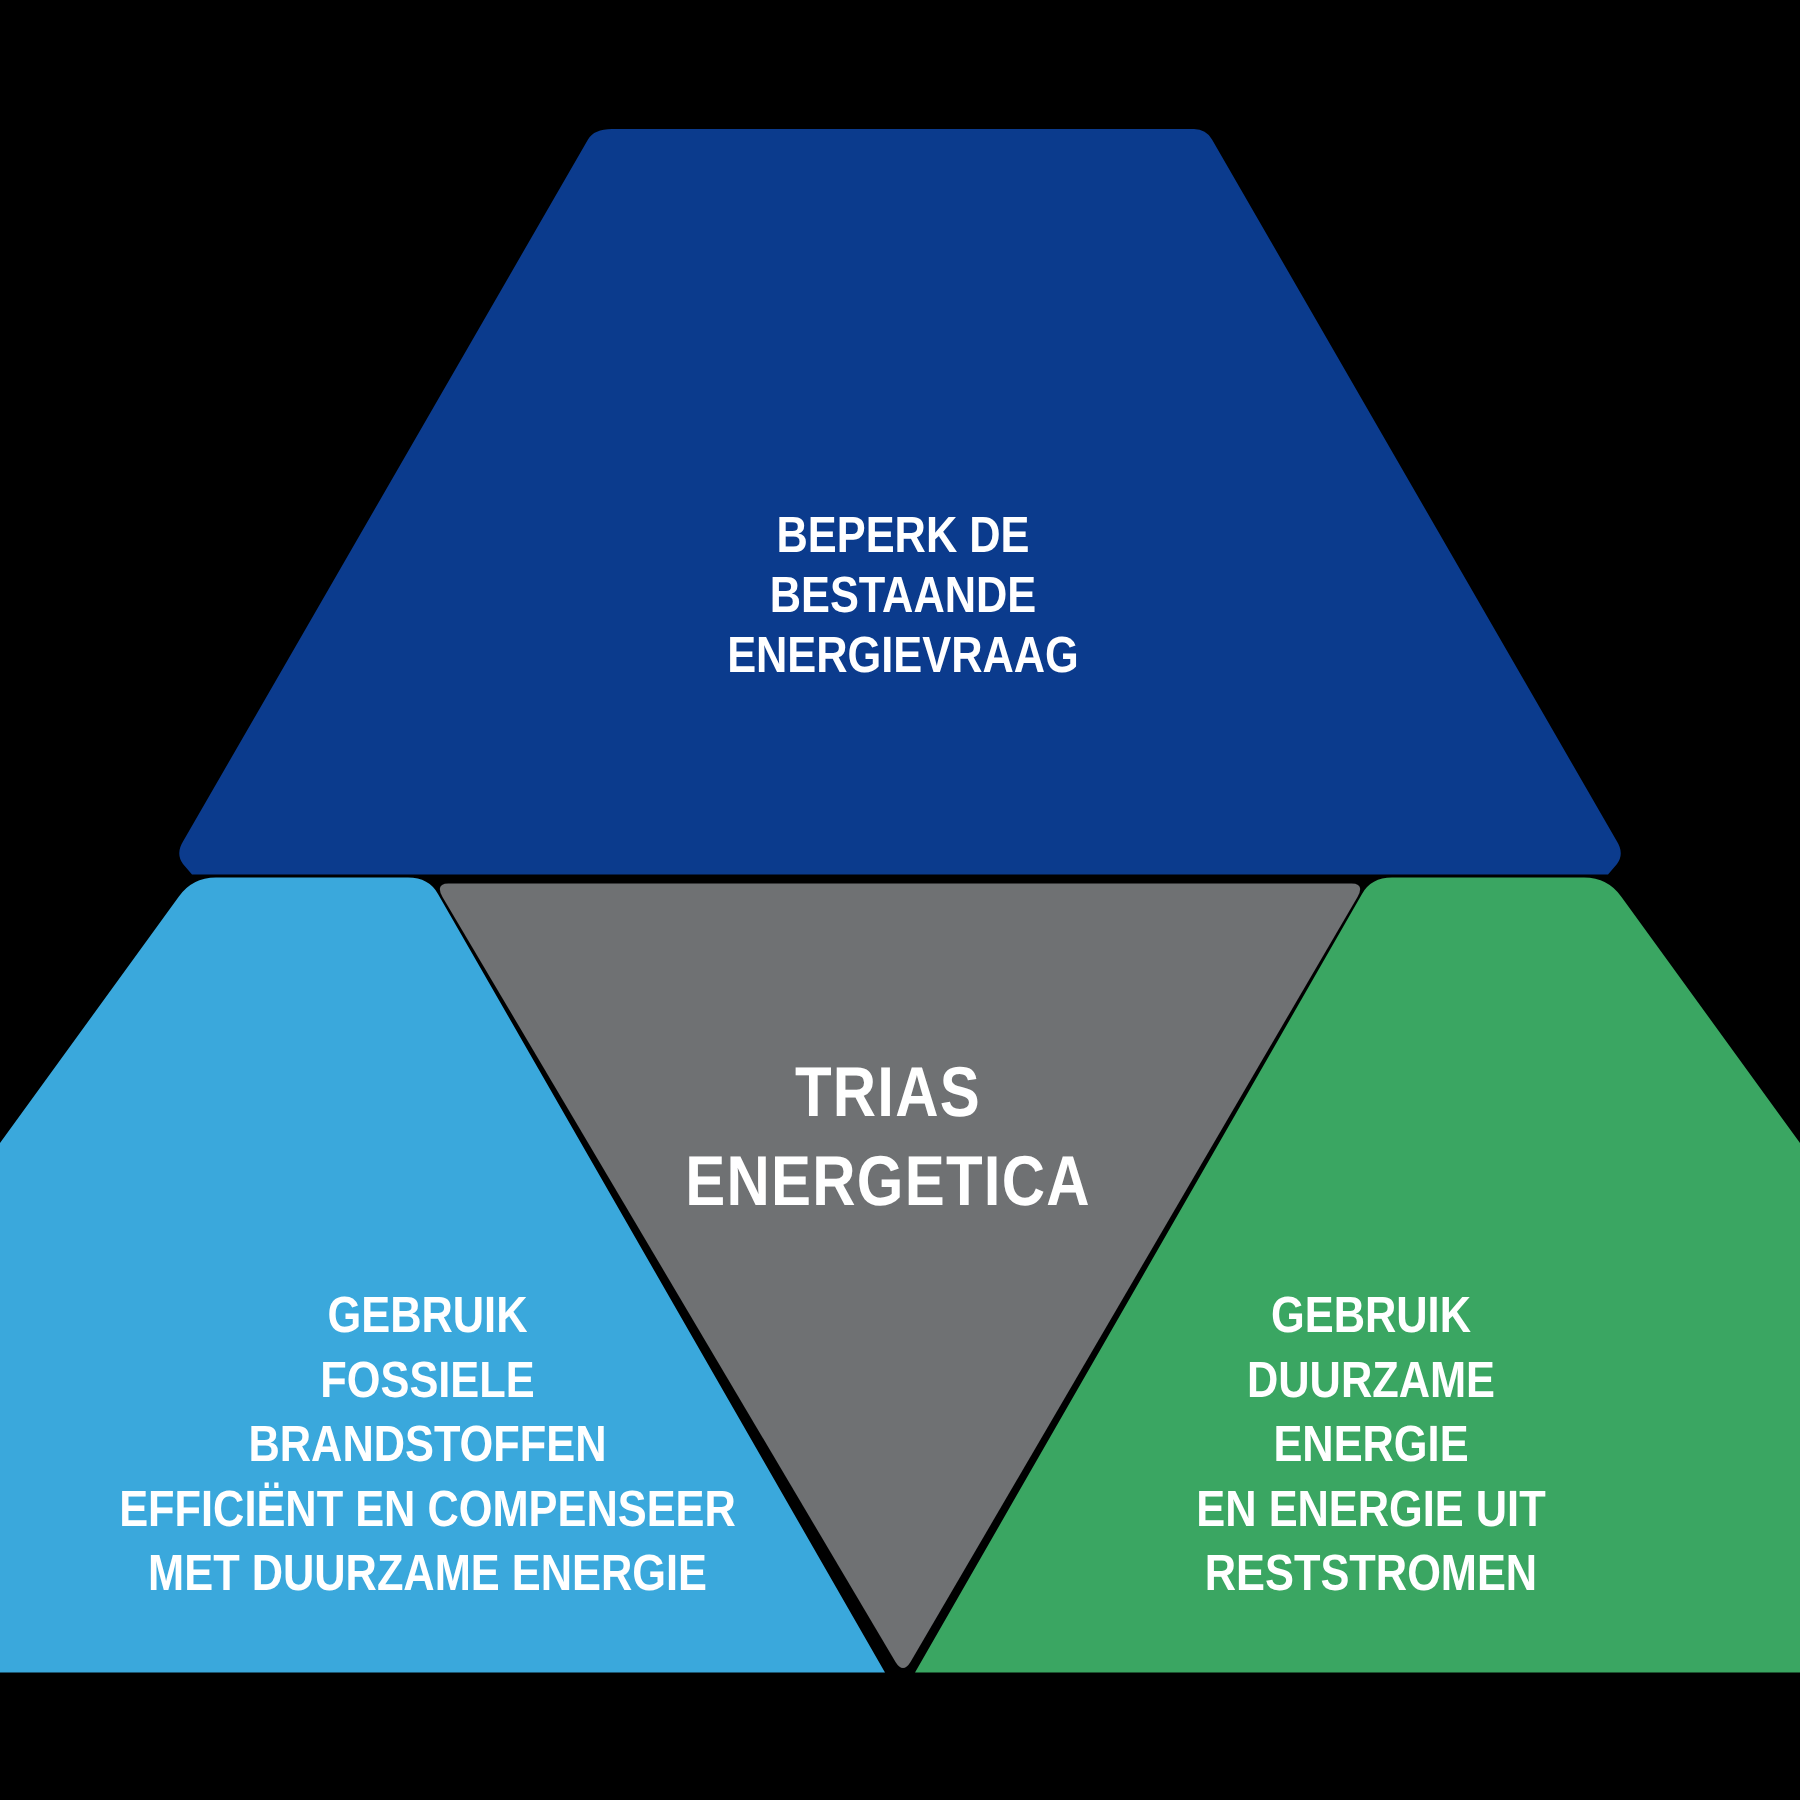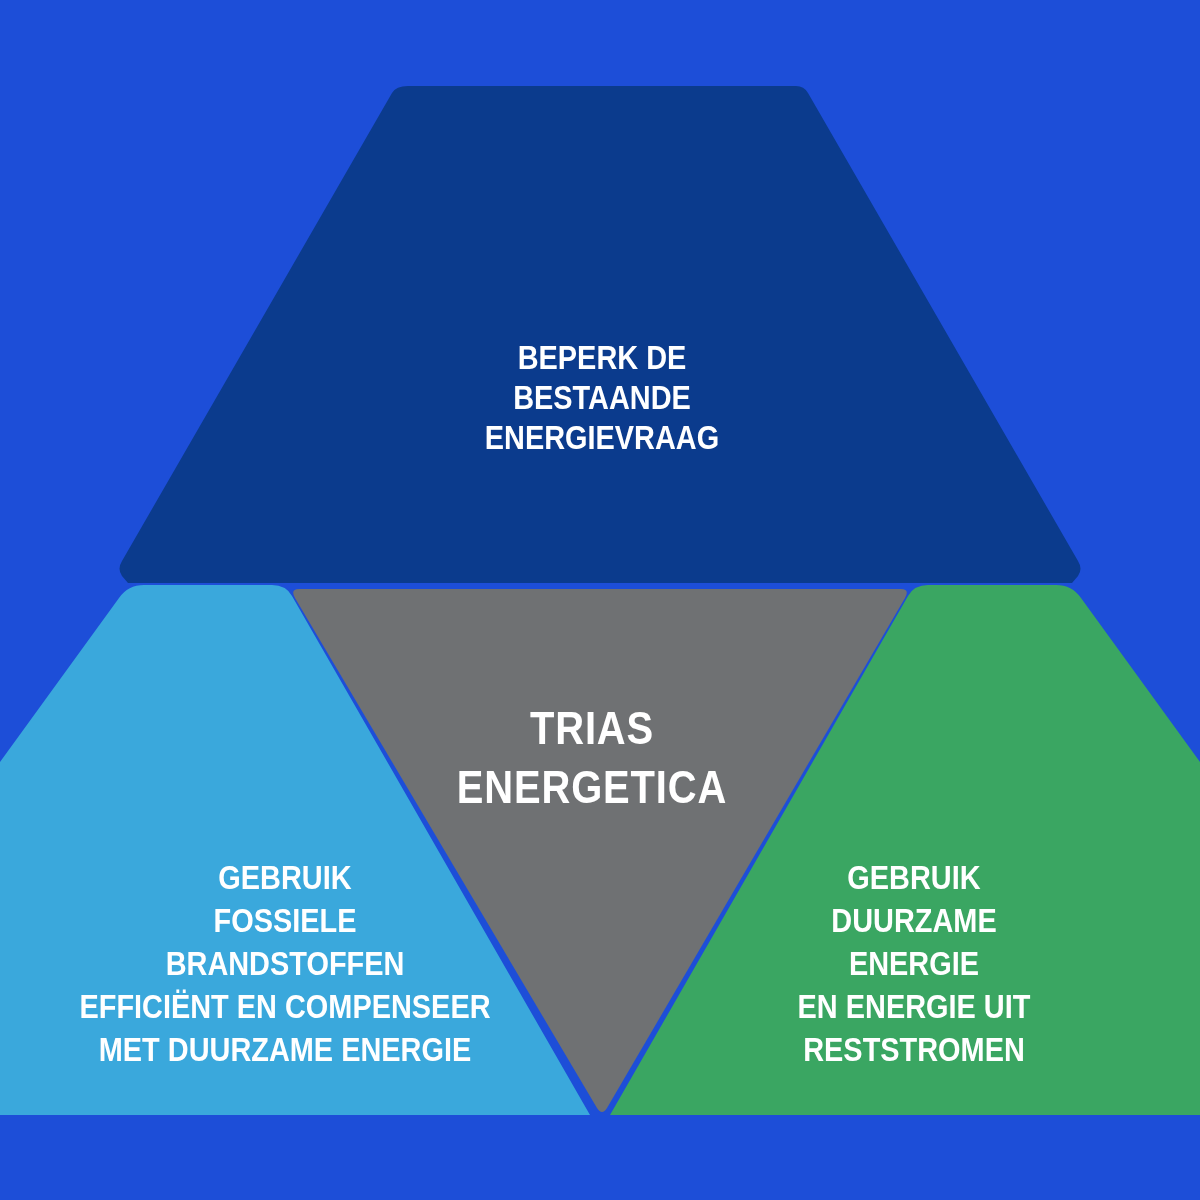--- a/index.html
+++ b/index.html
@@ -4,21 +4,21 @@
 <style>
   html, body {
     margin: 0;
     padding: 0;
     background: #ffffff;
   }
   .canvas {
     position: relative;
     width: 1200px;
     height: 1200px;
-    background: #1d4ed8;
+    background: #000000;
     overflow: hidden;
     font-family: "Liberation Sans", sans-serif;
   }
   .diagram-svg {
     position: absolute;
     left: 0;
     top: 0;
     width: 1200px;
     height: 1200px;
   }

